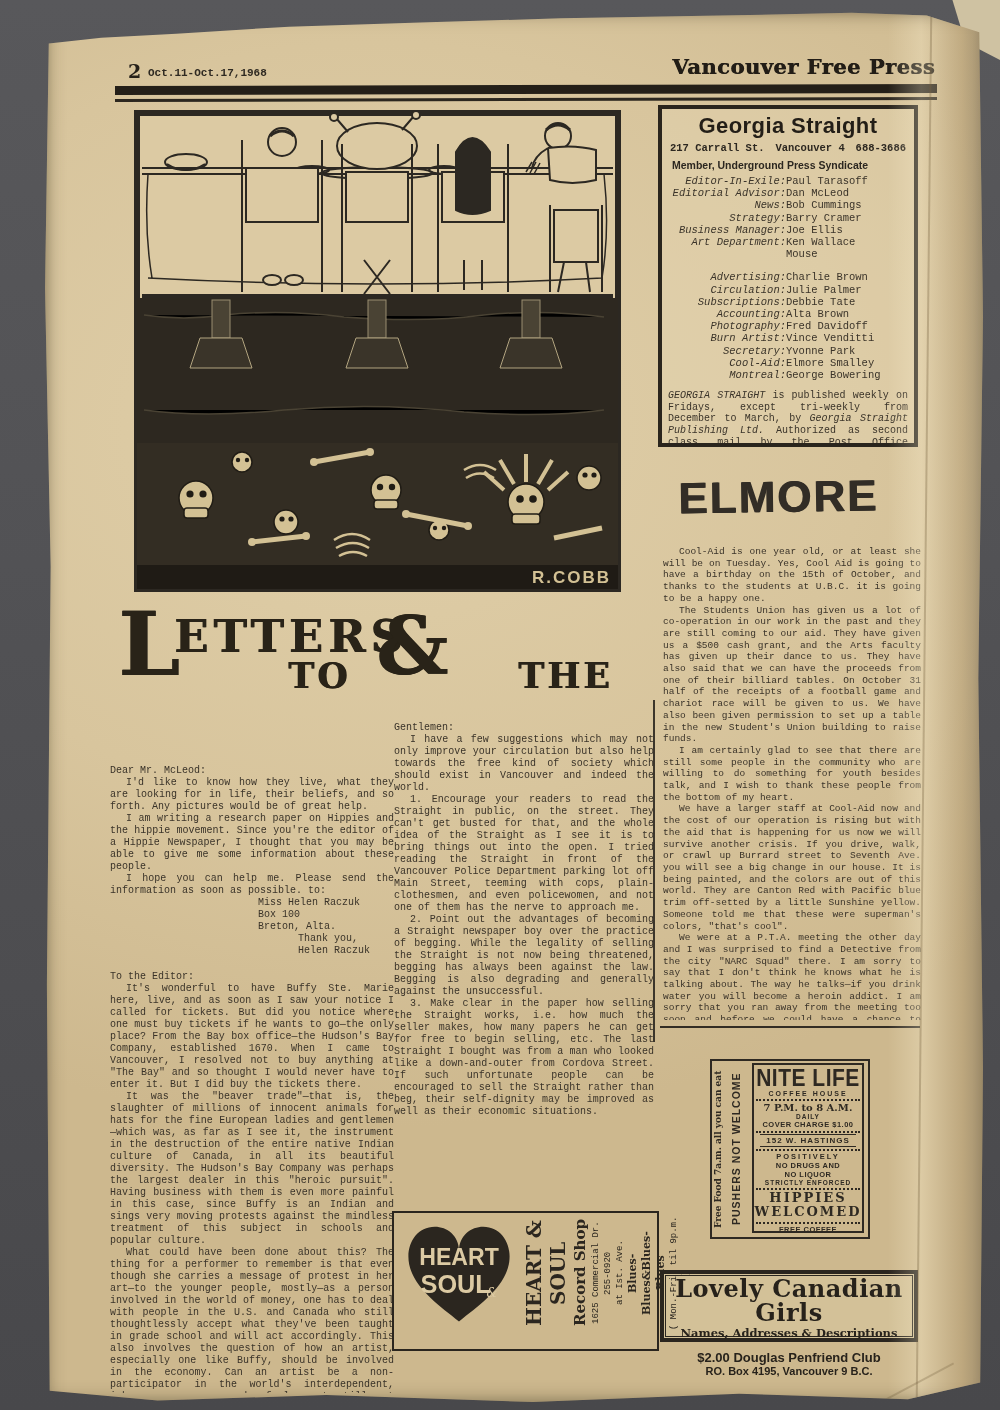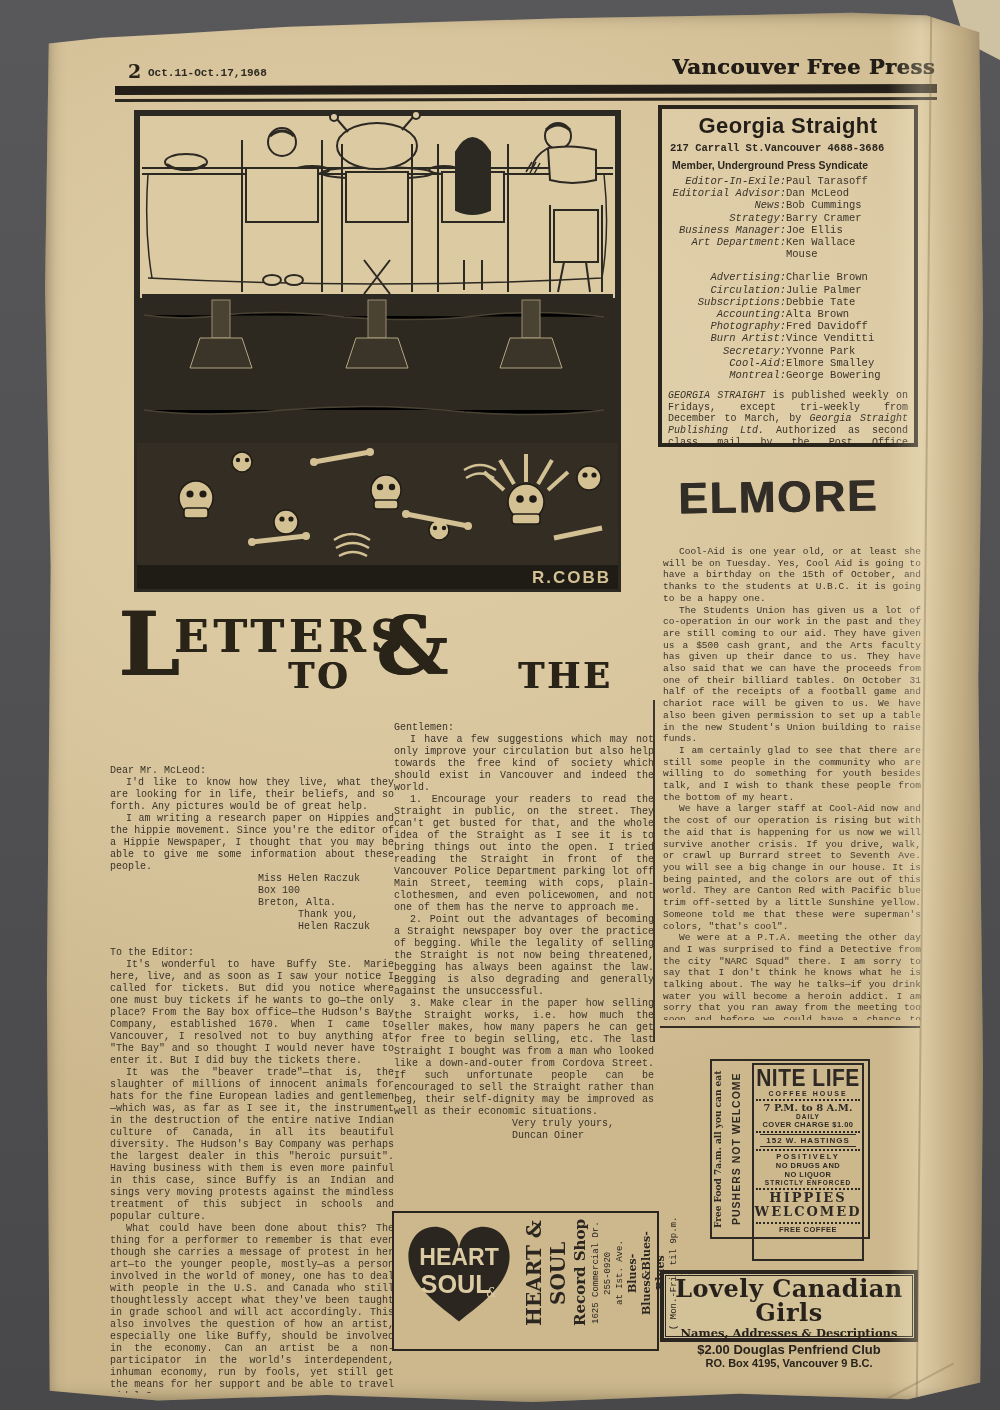--- a/index.html
+++ b/index.html
@@ -28,21 +28,21 @@
   
   .pg-num{position:absolute;left:83px;top:50px;font-weight:bold;font-size:19px;color:#262119;font-family:"DejaVu Serif",serif;}
   .pg-date{position:absolute;left:103px;top:57px;font-weight:bold;font-size:11px;color:#2e2921;font-family:"Liberation Mono",monospace;}
   .vfp{position:absolute;right:48px;top:44px;font-family:"DejaVu Serif",serif;font-weight:900;font-size:21px;letter-spacing:.5px;color:#221d16;text-shadow:.6px 0 #221d16;}
   .rule-thick{position:absolute;left:70px;top:75px;width:822px;height:9px;background:#241f18;transform:rotate(-.15deg);}
   .rule-thin{position:absolute;left:70px;top:88px;width:822px;height:3px;background:#2c271f;transform:rotate(-.15deg);}
 
   
   .masthead{position:absolute;left:613px;top:95px;width:260px;height:342px;border:4px solid #2a251d;background:rgba(232,219,184,.35);box-sizing:border-box;padding:4px 6px 0 6px;overflow:hidden;}
   .m-title{text-align:center;font-size:22px;font-weight:900;letter-spacing:.4px;color:#231e17;}
-  .m-addr{display:flex;justify-content:flex-start;font-size:10.5px;font-weight:bold;color:#2c2720;margin-top:3px;padding:0 2px;}
+  .m-addr{display:flex;justify-content:space-between;font-size:10.5px;font-weight:bold;color:#2c2720;margin-top:3px;padding:0 2px;}
   .m-member{font-size:10.5px;font-weight:bold;color:#2c2720;margin:5px 0 4px 4px;}
   .m-staff{font-size:10.5px;line-height:12.2px;}
   .m-row{display:flex;}
   .m-role{width:118px;text-align:right;font-style:italic;white-space:pre;}
   .m-name{flex:1;}
   .m-gap{height:11px;}
   .m-note{font-size:10px;line-height:11.6px;margin-top:9px;text-align:justify;}
   .m-note .it{font-style:italic;}
 
   
@@ -71,36 +71,36 @@
   
   .elmore-head{position:absolute;left:633px;top:462px;font-size:44px;font-weight:900;letter-spacing:2px;color:#322d26;transform:rotate(-.8deg);text-shadow:1px 0 #322d26;}
   .elmore-body{position:absolute;left:618px;top:536px;width:258px;height:474px;font-size:9.5px;line-height:11.7px;overflow:hidden;}
   .elmore-rule{position:absolute;left:615px;top:1016px;width:260px;height:2px;background:#332d24;}
 
   
   .nitelife{position:absolute;left:665px;top:1049px;width:160px;height:180px;border:2px solid #2e2922;box-sizing:border-box;}
   .nl-vert{position:absolute;writing-mode:vertical-rl;transform:rotate(180deg);height:100%;text-align:center;color:#2e2922;}
   .nl-v1{left:1px;font-family:"DejaVu Serif",serif;font-weight:bold;font-size:9px;width:15px;}
   .nl-v2{left:18px;font-weight:900;font-size:10.5px;letter-spacing:1px;width:16px;}
-  .nl-main{position:absolute;left:40px;top:2px;width:112px;height:198px;border:2px solid #2e2922;box-sizing:border-box;text-align:center;color:#2e2922;overflow:hidden;}
+  .nl-main{position:absolute;left:40px;top:2px;width:112px;height:170px;border:2px solid #2e2922;box-sizing:border-box;text-align:center;color:#2e2922;overflow:hidden;}
   .nl-title{font-size:21px;font-weight:900;letter-spacing:.5px;transform:scaleY(1.15);margin-top:1px;}
   .nl-sub{font-size:7px;font-weight:bold;letter-spacing:2px;}
   .nl-sep{border-top:2px dotted #2e2922;margin:2px 2px 1px 2px;}
   .nl-hours{font-size:10px;font-weight:900;font-family:"DejaVu Serif",serif;}
   .nl-s7{font-size:6.5px;font-weight:bold;letter-spacing:1px;}
   .nl-s8{font-size:7.5px;font-weight:bold;letter-spacing:.5px;}
   .nl-addr{font-size:8px;font-weight:900;letter-spacing:1px;border-top:1px solid #2e2922;border-bottom:1px solid #2e2922;margin:0 6px;padding:1px 0;}
   .nl-hip{font-family:"DejaVu Serif",serif;font-size:13px;font-weight:bold;letter-spacing:2px;line-height:1.1;}
 
   
   .penfriend{position:absolute;left:615px;top:1260px;width:258px;height:72px;border:4px solid #2a251e;box-sizing:border-box;background:rgba(232,219,184,.25);}
   .pf-inner{position:absolute;inset:1px;border:1.5px solid #2a251e;text-align:center;color:#27221b;padding-top:1px;}
   .pf-title{font-family:"DejaVu Serif",serif;font-weight:900;font-size:24px;line-height:1;letter-spacing:.5px;}
   .pf-l2{font-family:"DejaVu Serif",serif;font-weight:bold;font-size:11.5px;margin-top:1px;}
-  .pf-l3{font-weight:900;font-size:13px;margin-top:2px;}
+  .pf-l3{font-weight:900;font-size:13px;margin-top:10px;}
   .pf-l4{font-weight:900;font-size:11px;}
 
   
   .heartsoul{position:absolute;left:347px;top:1201px;width:267px;height:140px;border:2.5px solid #2a251e;box-sizing:border-box;}
   .hs-heart{position:absolute;left:10px;top:4px;width:110px;height:112px;}
   .hs-rot{position:absolute;left:128px;top:2px;height:116px;writing-mode:vertical-rl;transform:rotate(180deg);color:#2b261f;}
   .hs-rot div{text-align:center;}
   .hs-name{font-family:"DejaVu Serif",serif;font-weight:bold;font-size:20px;line-height:24px;}
   .hs-type{font-family:"DejaVu Serif",serif;font-weight:bold;font-size:15px;line-height:20px;}
   .hs-mono{font-family:"Liberation Mono",monospace;font-size:9px;line-height:12px;}
@@ -330,20 +330,21 @@
     <span class="lh-to">TO</span>
     <span class="lh-amp">&amp;</span>
     <span class="lh-the">THE</span>
   </div>
 
   <div class="col1 tw">
     <p class="salut">Dear Mr. McLeod:</p>
     <div>
         <p class="twp">I'd like to know how they live, what they are looking for in life, their beliefs, and so forth. Any pictures would be of great help.</p>
         <p class="twp">I am writing a research paper on Hippies and the hippie movement. Since you're the editor of a Hippie Newspaper, I thought that you may be able to give me some information about these people.</p>
+        <p class="twp">I hope you can help me.  Please send the information as soon as possible. to:</p>
       </div>
     <div class="addr-block">
         <div>Miss Helen Raczuk</div>
         <div>Box 100</div>
         <div>Breton, Alta.</div>
         <div>Thank you,</div>
         <div>Helen Raczuk</div>
       </div>
     <div class="letter-gap"></div>
     <p class="salut">To the Editor:</p>
@@ -355,24 +356,20 @@
 
   </div>
 
   <div class="col2 tw">
     <p class="salut">Gentlemen:</p>
     <div>
         <p class="twp">I have a few suggestions which may not only improve your circulation but also help towards the free kind of society which should exist in Vancouver and indeed the world.</p>
         <p class="twp">1.  Encourage your readers to read the Straight in public, on the street. They can't get busted for that, and the whole idea of the Straight as I see it is to bring things out into the open. I tried reading the Straight in front of the Vancouver Police Department parking lot off Main Street, teeming with cops, plain-clothesmen, and even policewomen, and not one of them has the nerve to approach me.</p>
         <p class="twp">2.  Point out the advantages of becoming a Straight newspaper boy over the practice of begging. While the legality of selling the Straight is not now being threatened, begging has always been against the law. Begging is also degrading and generally against the unsuccessful.</p>
         <p class="twp">3. Make clear in the paper how selling the Straight works, i.e. how much the seller makes, how many papers he can get for free to begin selling, etc. The last Straight I bought was from a man who looked like a down-and-outer from Cordova Street. If such unfortunate people can be encouraged to sell the Straight rather than beg, their self-dignity may be improved as well as their economic situations.</p>
-      </div>
-    <div class="sig-close">
-        <div>Very truly yours,</div>
-        <div>Duncan Oiner</div>
       </div>
   </div>
 
   <div class="divider-v"></div>
 
   <div class="elmore-head">ELMORE</div>
   <div class="elmore-body tw">
     <div>
         <p class="twp">Cool-Aid is one year old, or at least she will be on Tuesday. Yes, Cool Aid is going to have a birthday on the 15th of October, and thanks to the students at U.B.C. it is going to be a happy one.</p>
         <p class="twp">The Students Union has given us a lot of co-operation in our work in the past and they are still coming to our aid. They have given us a $500 cash grant, and the Arts faculty has given up their dance to us. They have also said that we can have the proceeds from one of their billiard tables. On October 31 half of the receipts of a football game and chariot race will be given to us. We have also been given permission to set up a table in the new Student's Union building to raise funds.</p>

